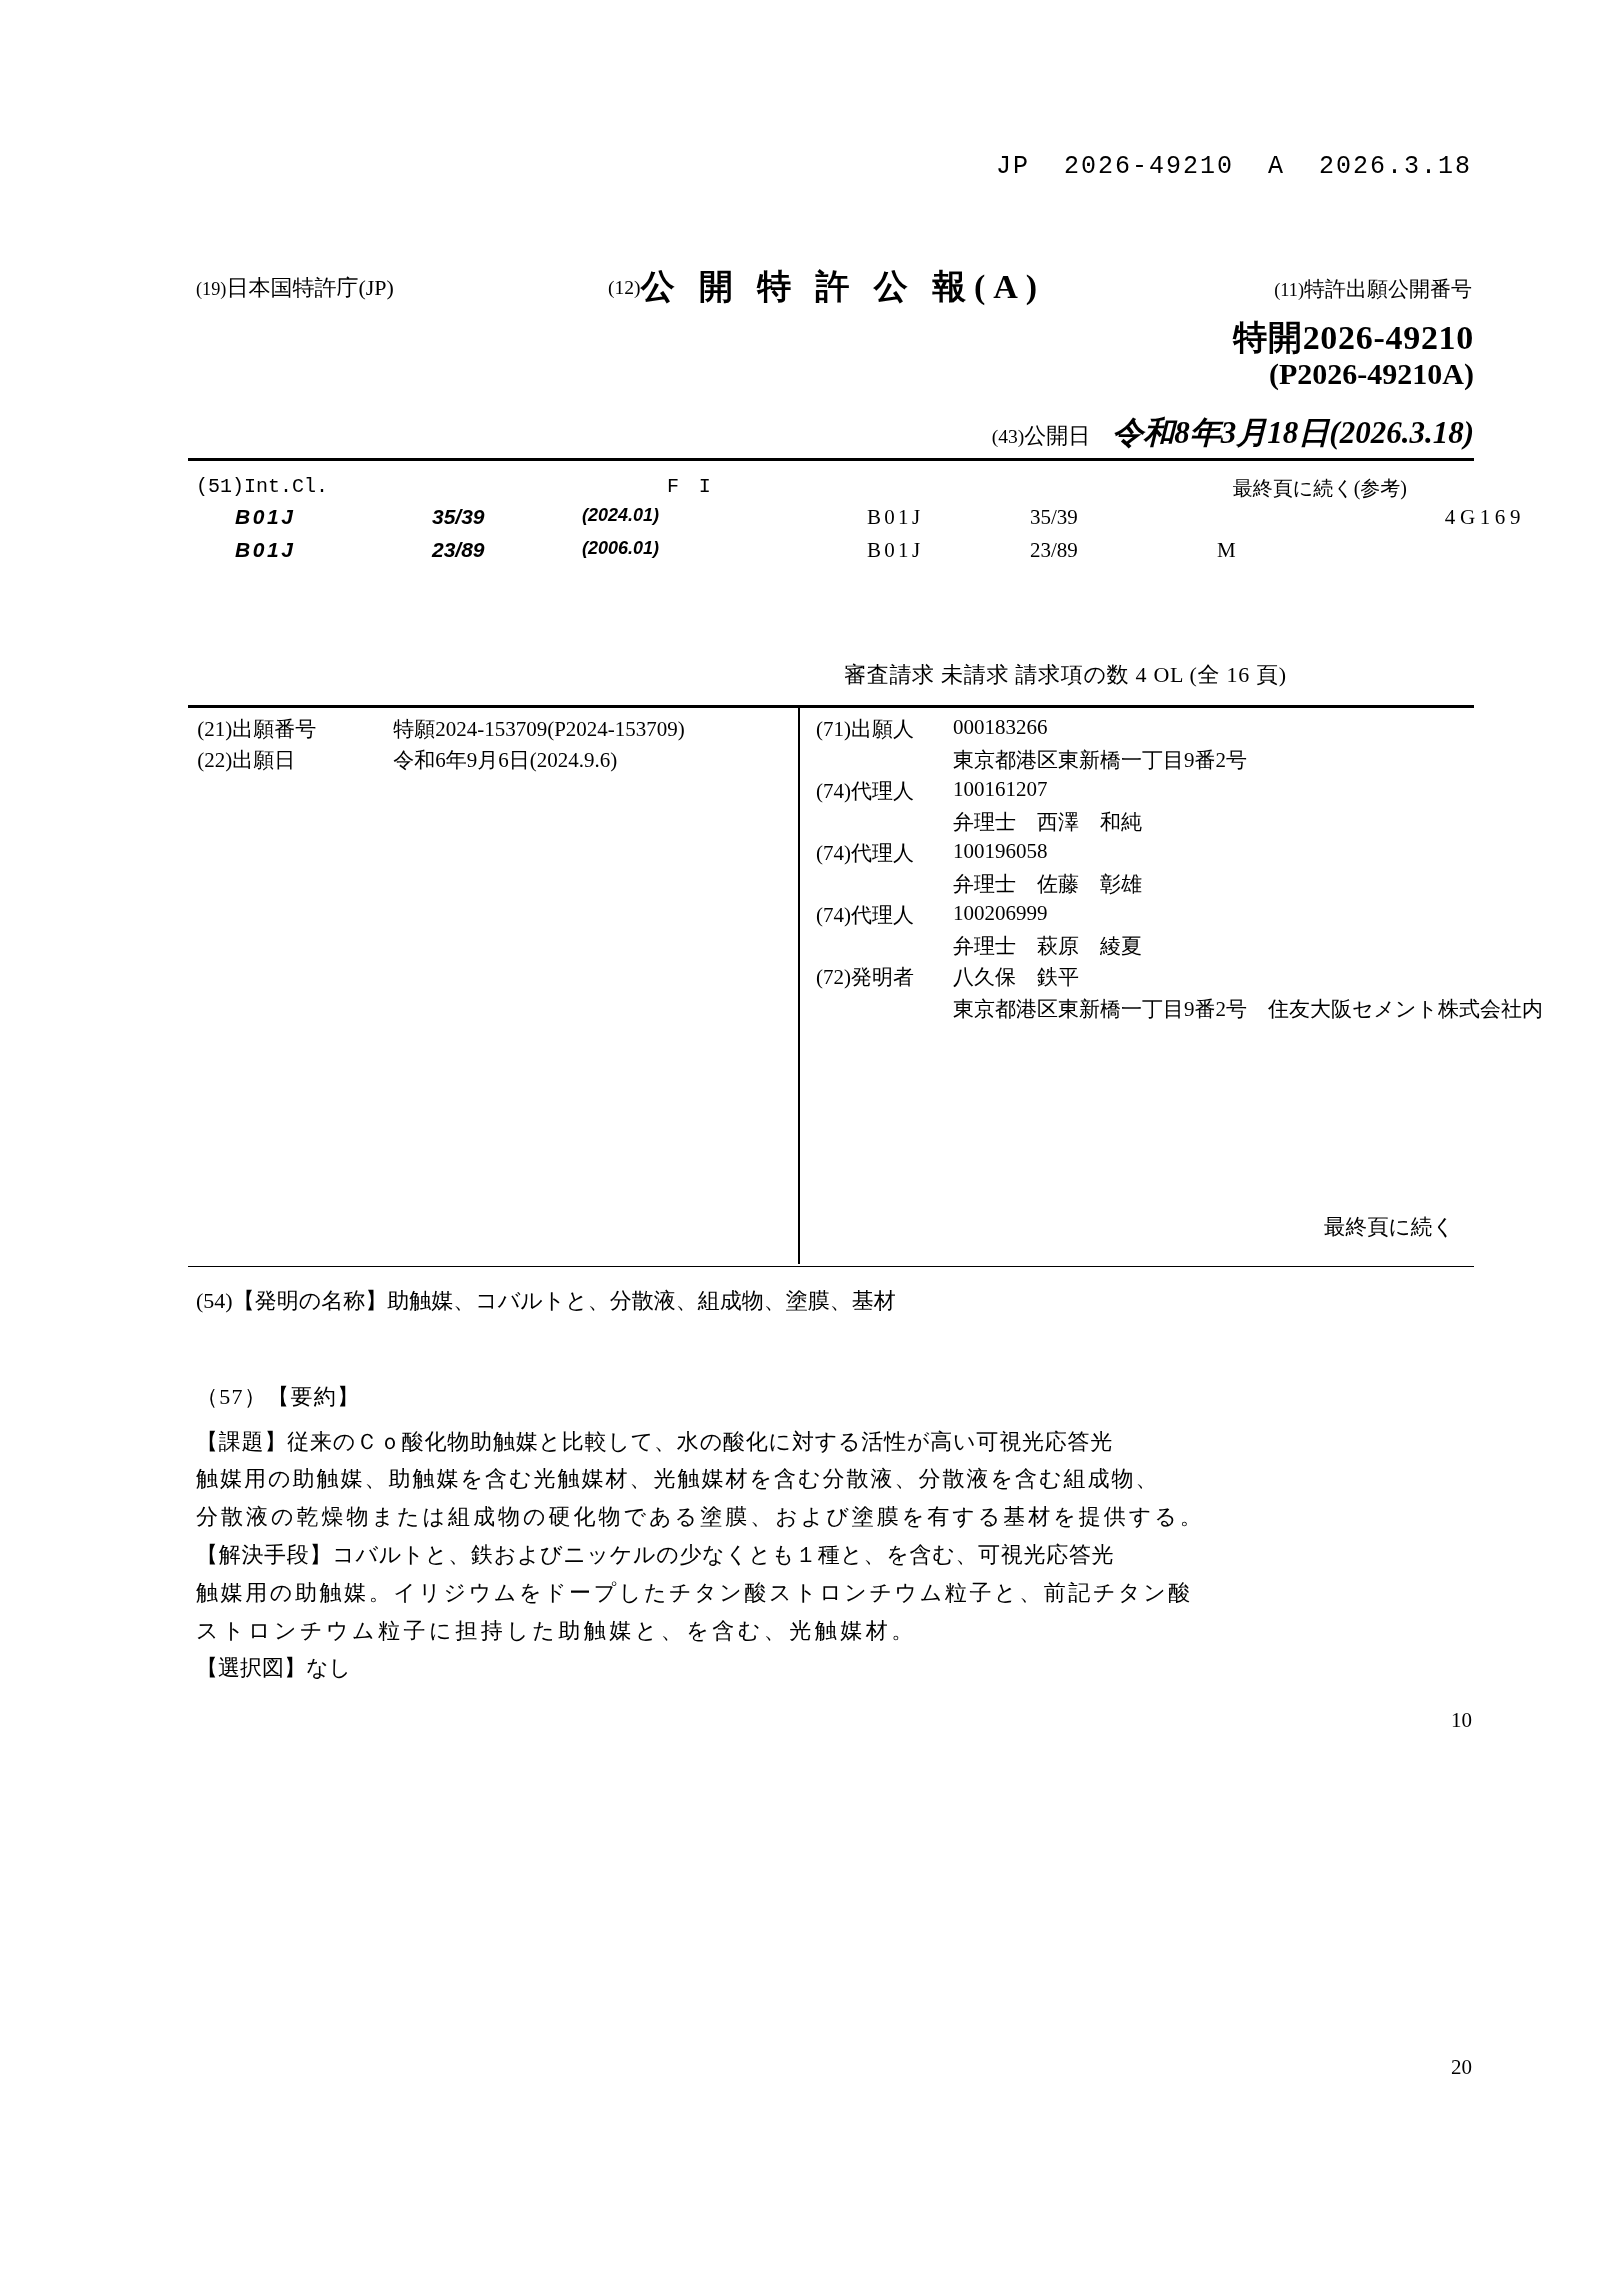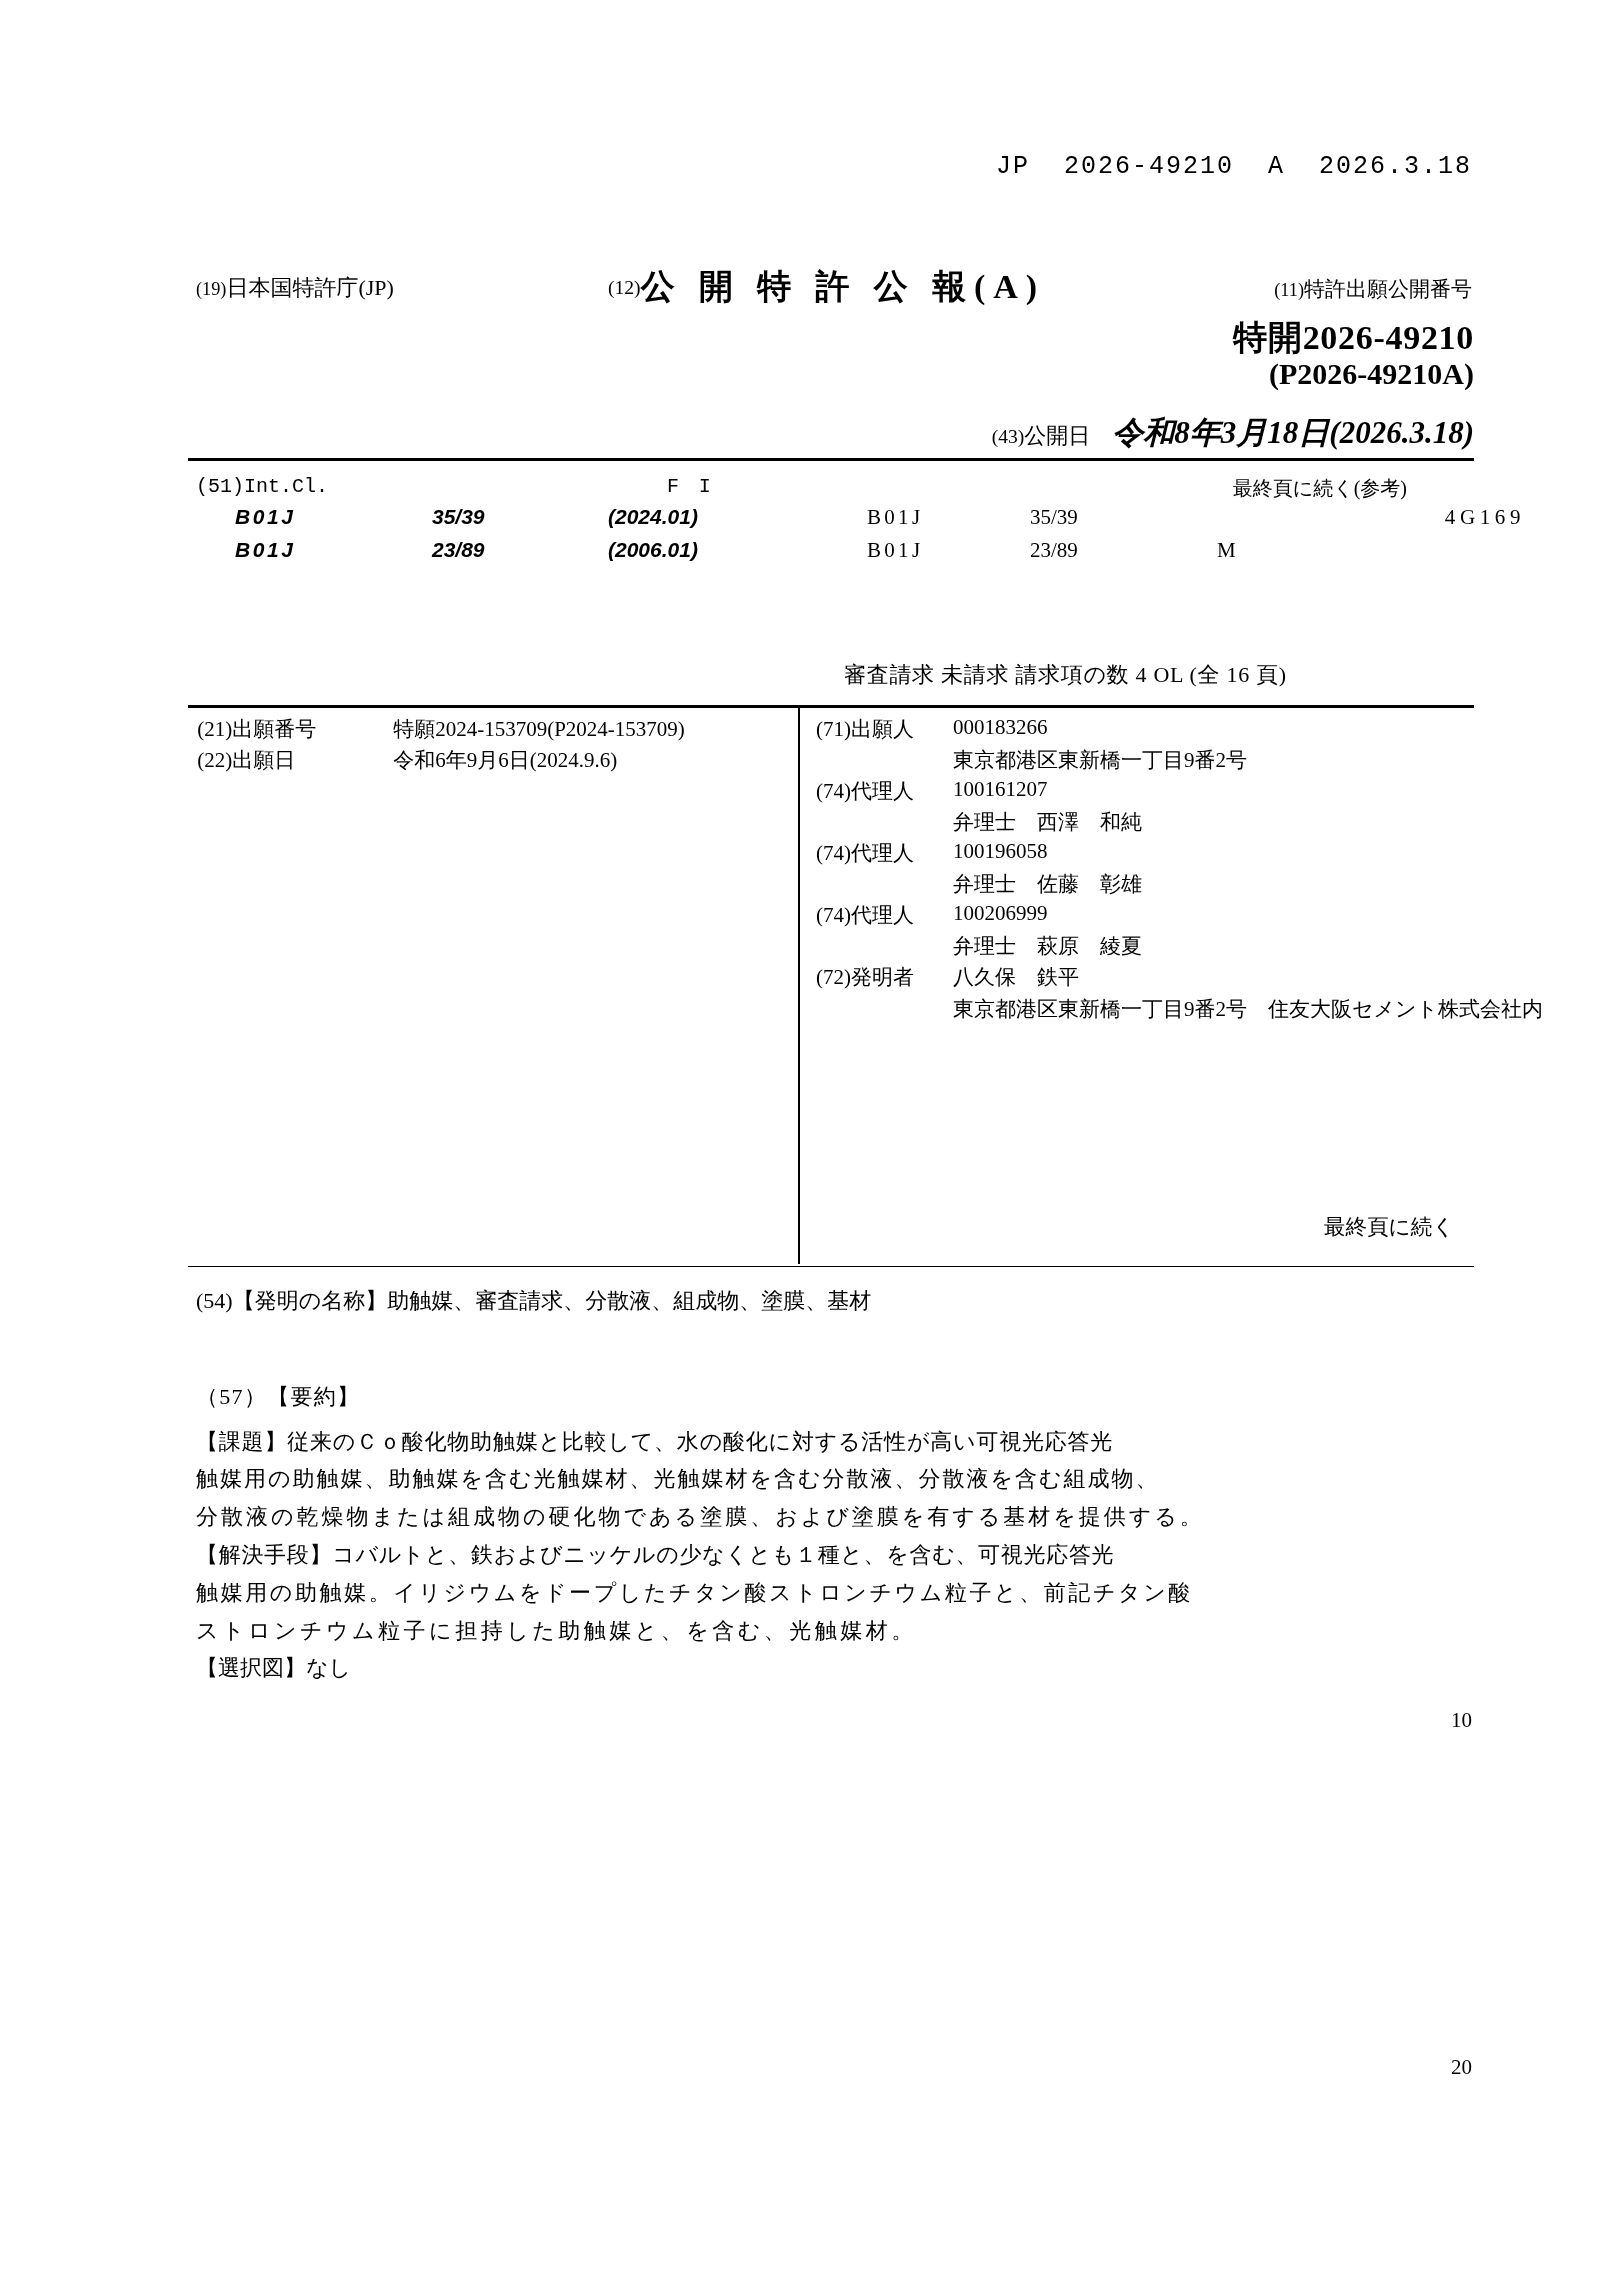--- a/index.html
+++ b/index.html
@@ -161,24 +161,24 @@
     font-family: "Liberation Sans", sans-serif;
     font-size: 21px;
   }
   .ipc-row .c-grp {
     position: absolute; left: 236px;
     font-style: italic; font-weight: bold;
     font-family: "Liberation Sans", sans-serif;
     font-size: 21px;
   }
   .ipc-row .c-ver {
-    position: absolute; left: 412px;
+    position: absolute; left: 386px;
     font-style: italic; font-weight: bold;
     font-family: "Liberation Sans", sans-serif;
-    font-size: 21px;
+    font-size: 18px;
     text-align: center;
   }
   .ipc-row .f-sym {
     position: absolute; left: 671px;
     letter-spacing: 3.3px;
     font-family: "Liberation Serif", serif;
     font-size: 21px;
   }
   .ipc-row .f-grp {
     position: absolute; left: 834px;
@@ -406,21 +406,21 @@
       </div>
 
     </div>
 
     <div class="continued">最終頁に続く</div>
   </div>
 
   <div class="rule rule-thin" style="top:1266px; left:188px; right:149px;"></div>
 
   <div class="inv-title">
-    <span>(54)</span><span>【発明の名称】</span><span>助触媒、審査請求、分散液、組成物、塗膜、基材</span>
+    <span>(54)</span><span>【発明の名称】</span><span>助触媒、コバルトと、分散液、組成物、塗膜、基材</span>
   </div>
 
   <div class="abstract">
     <div class="abs-head">
       <span>（57）</span><span>【要約】</span>
     </div>
     <div class="abs-para">
       <div class="abs-line j1">【課題】従来のＣｏ酸化物助触媒と比較して、水の酸化に対する活性が高い可視光応答光</div>
       <div class="abs-line j2">触媒用の助触媒、助触媒を含む光触媒材、光触媒材を含む分散液、分散液を含む組成物、</div>
       <div class="abs-line j3">分散液の乾燥物または組成物の硬化物である塗膜、および塗膜を有する基材を提供する。</div>

